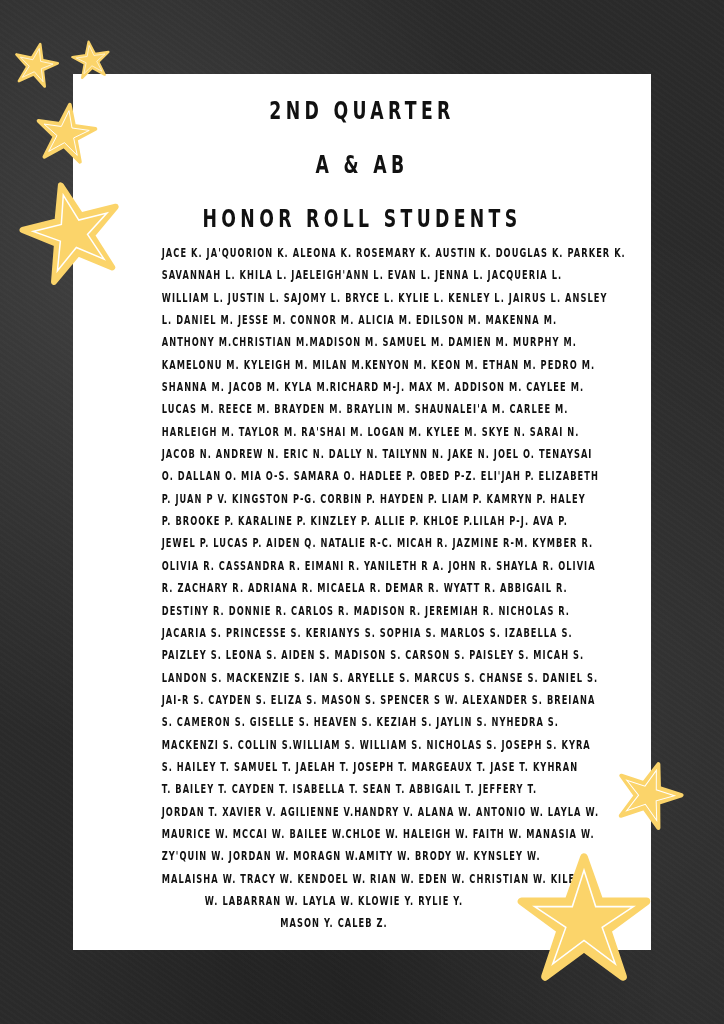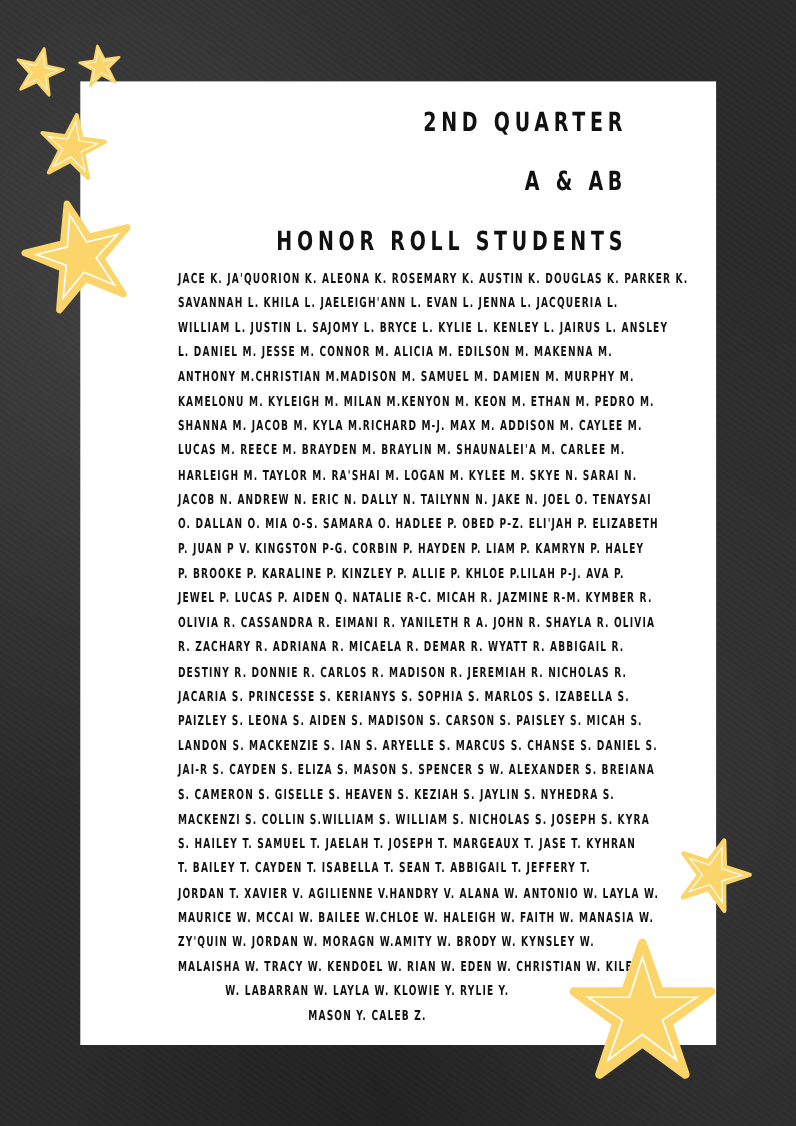--- a/index.html
+++ b/index.html
@@ -11,21 +11,21 @@
       radial-gradient(ellipse at 80% 70%, rgba(255,255,255,0.05), transparent 50%),
       radial-gradient(ellipse at 50% 95%, rgba(0,0,0,0.25), transparent 60%),
       repeating-linear-gradient(35deg, rgba(255,255,255,0.015) 0 2px, transparent 2px 5px);
     font-family: "Liberation Sans", sans-serif;
   }
   .paper {
     position: absolute; left: 73px; top: 74px; width: 578px; height: 876px;
     background: #ffffff;
   }
   .title {
-    position: absolute; left: 73px; top: 84px; width: 578px; text-align: right;
+    position: absolute; left: 73px; top: 84px; width: 578px; text-align: center;
     color: #111; font-family: "DejaVu Sans", sans-serif; font-weight: bold;
     letter-spacing: 6px;
   }
   .title div { font-size: 24px; line-height: 54px; transform: scaleX(0.72); }
   .names {
     position: absolute; left: 73px; top: 242px; width: 522px; text-align: center;
     font-family: "DejaVu Sans", sans-serif; color: #111;
   }
   .line {
     font-size: 12.5px; line-height: 22.35px; letter-spacing: 1.6px;

